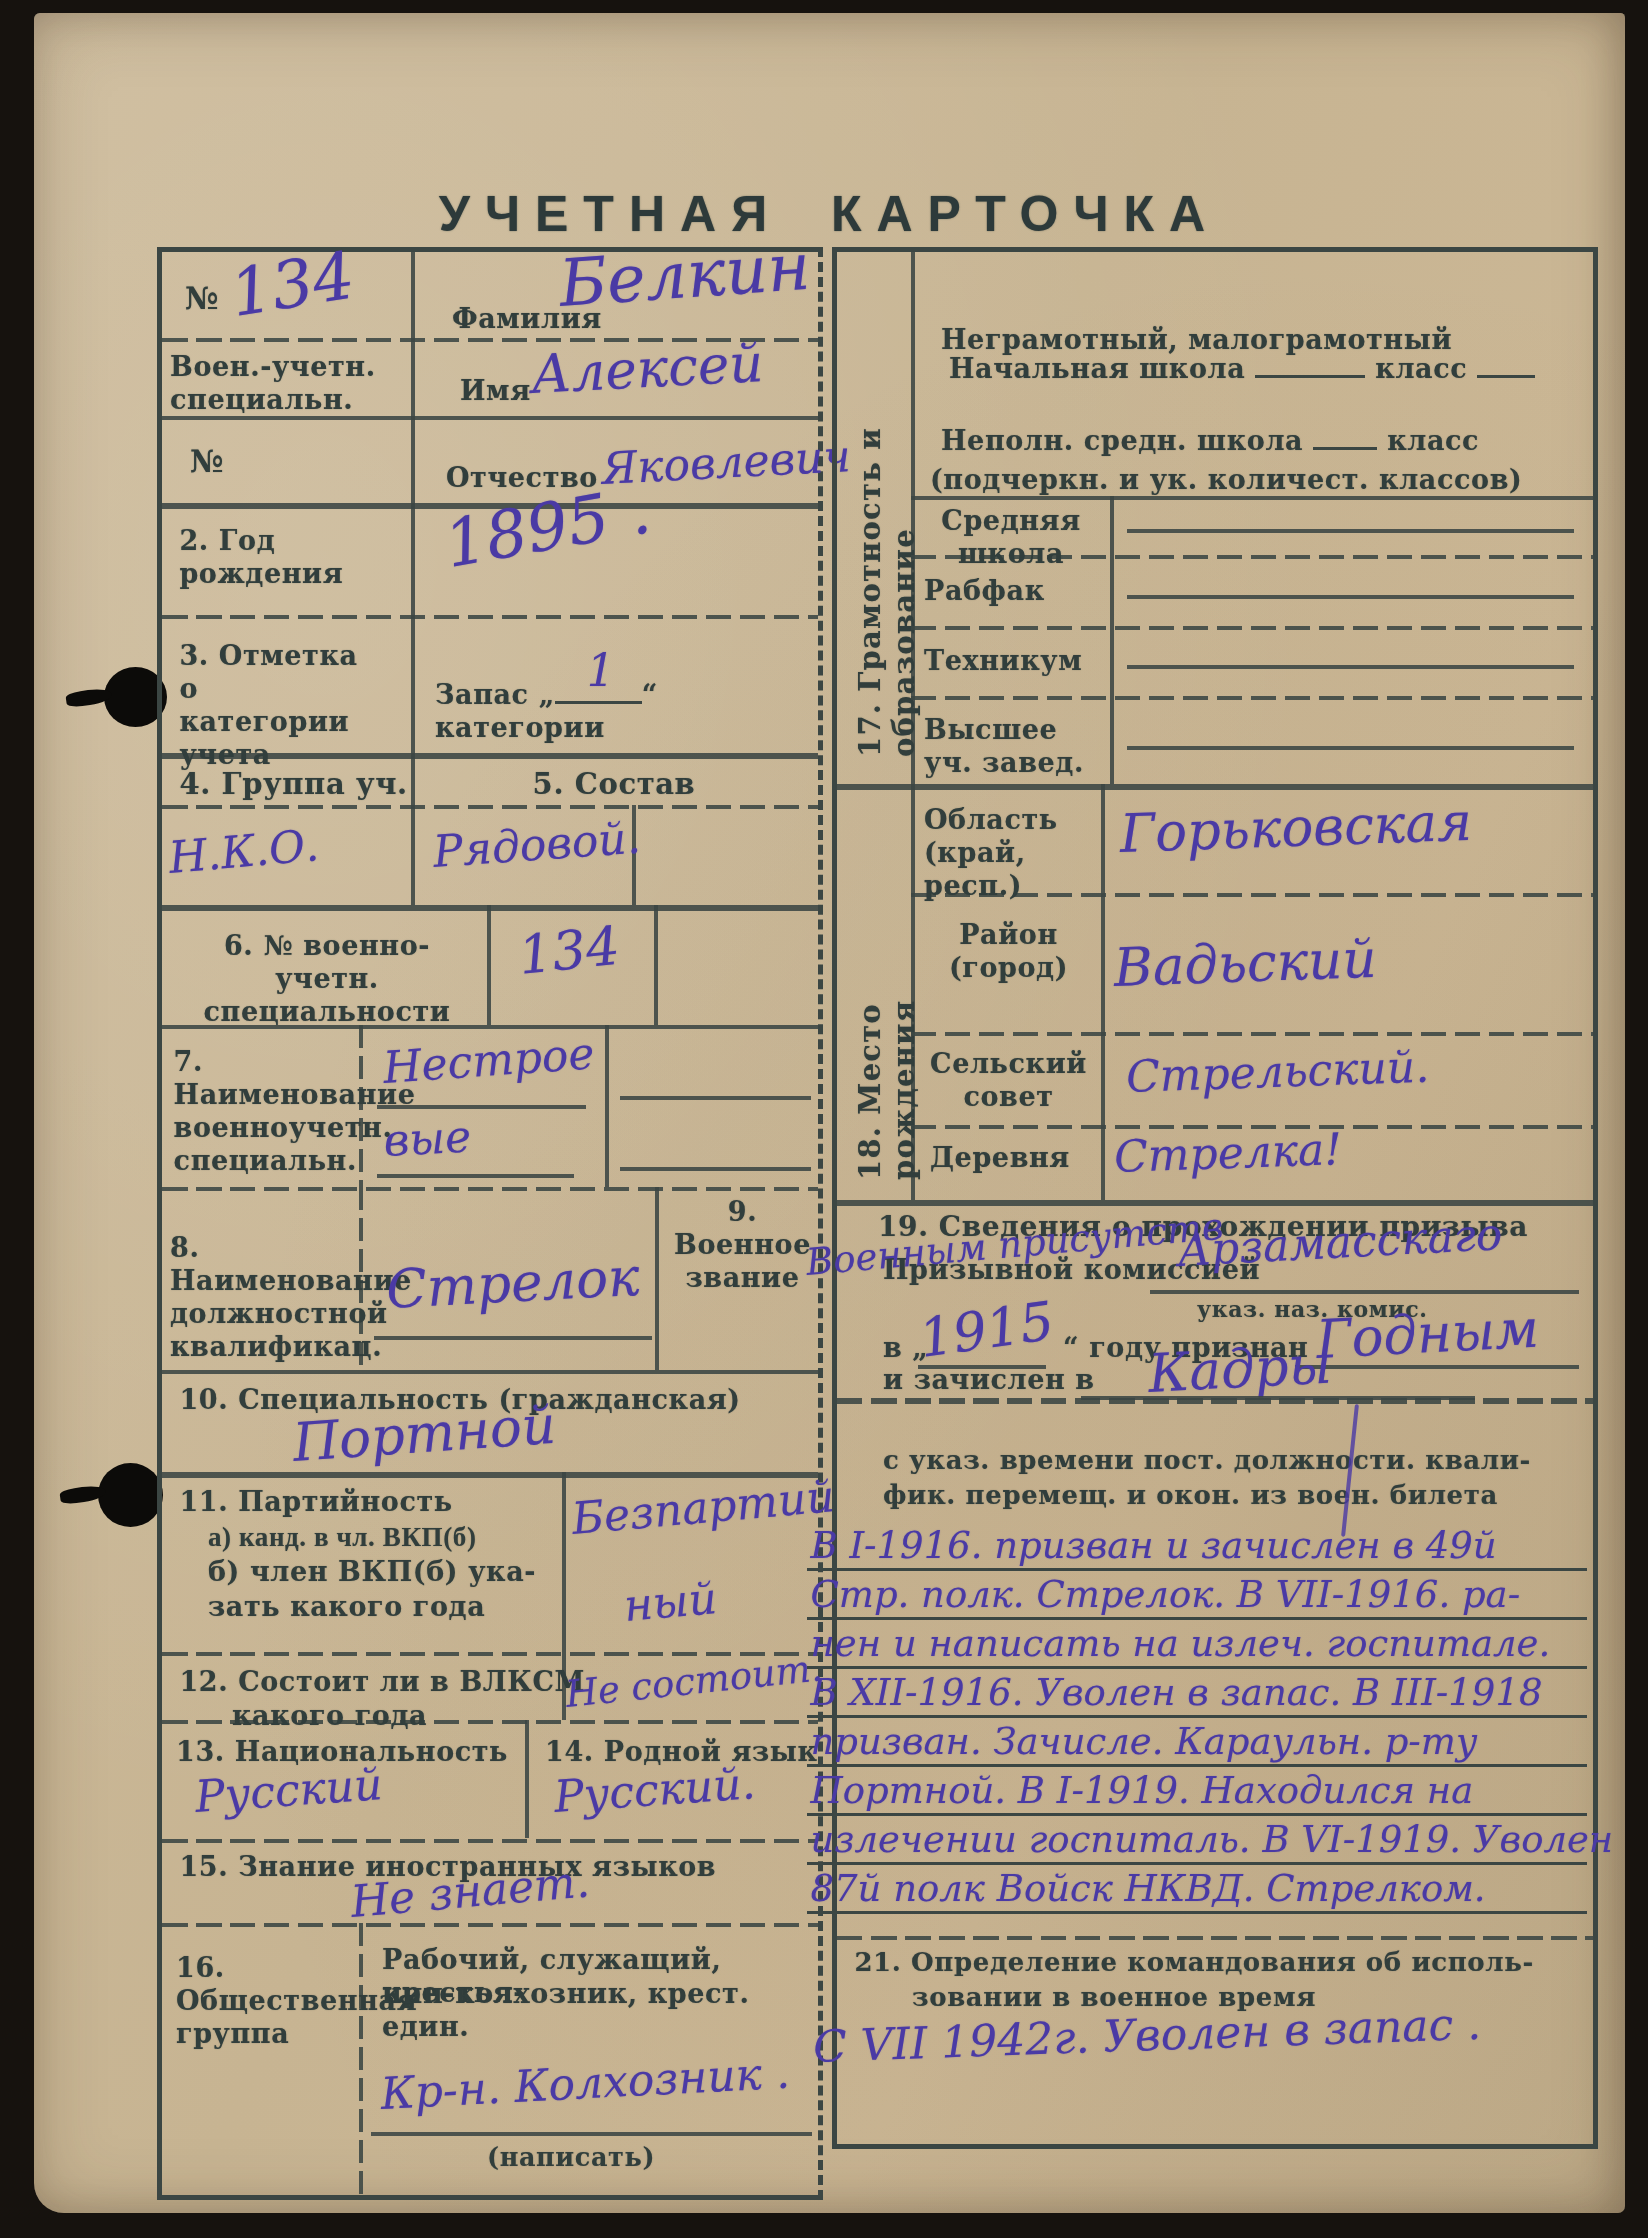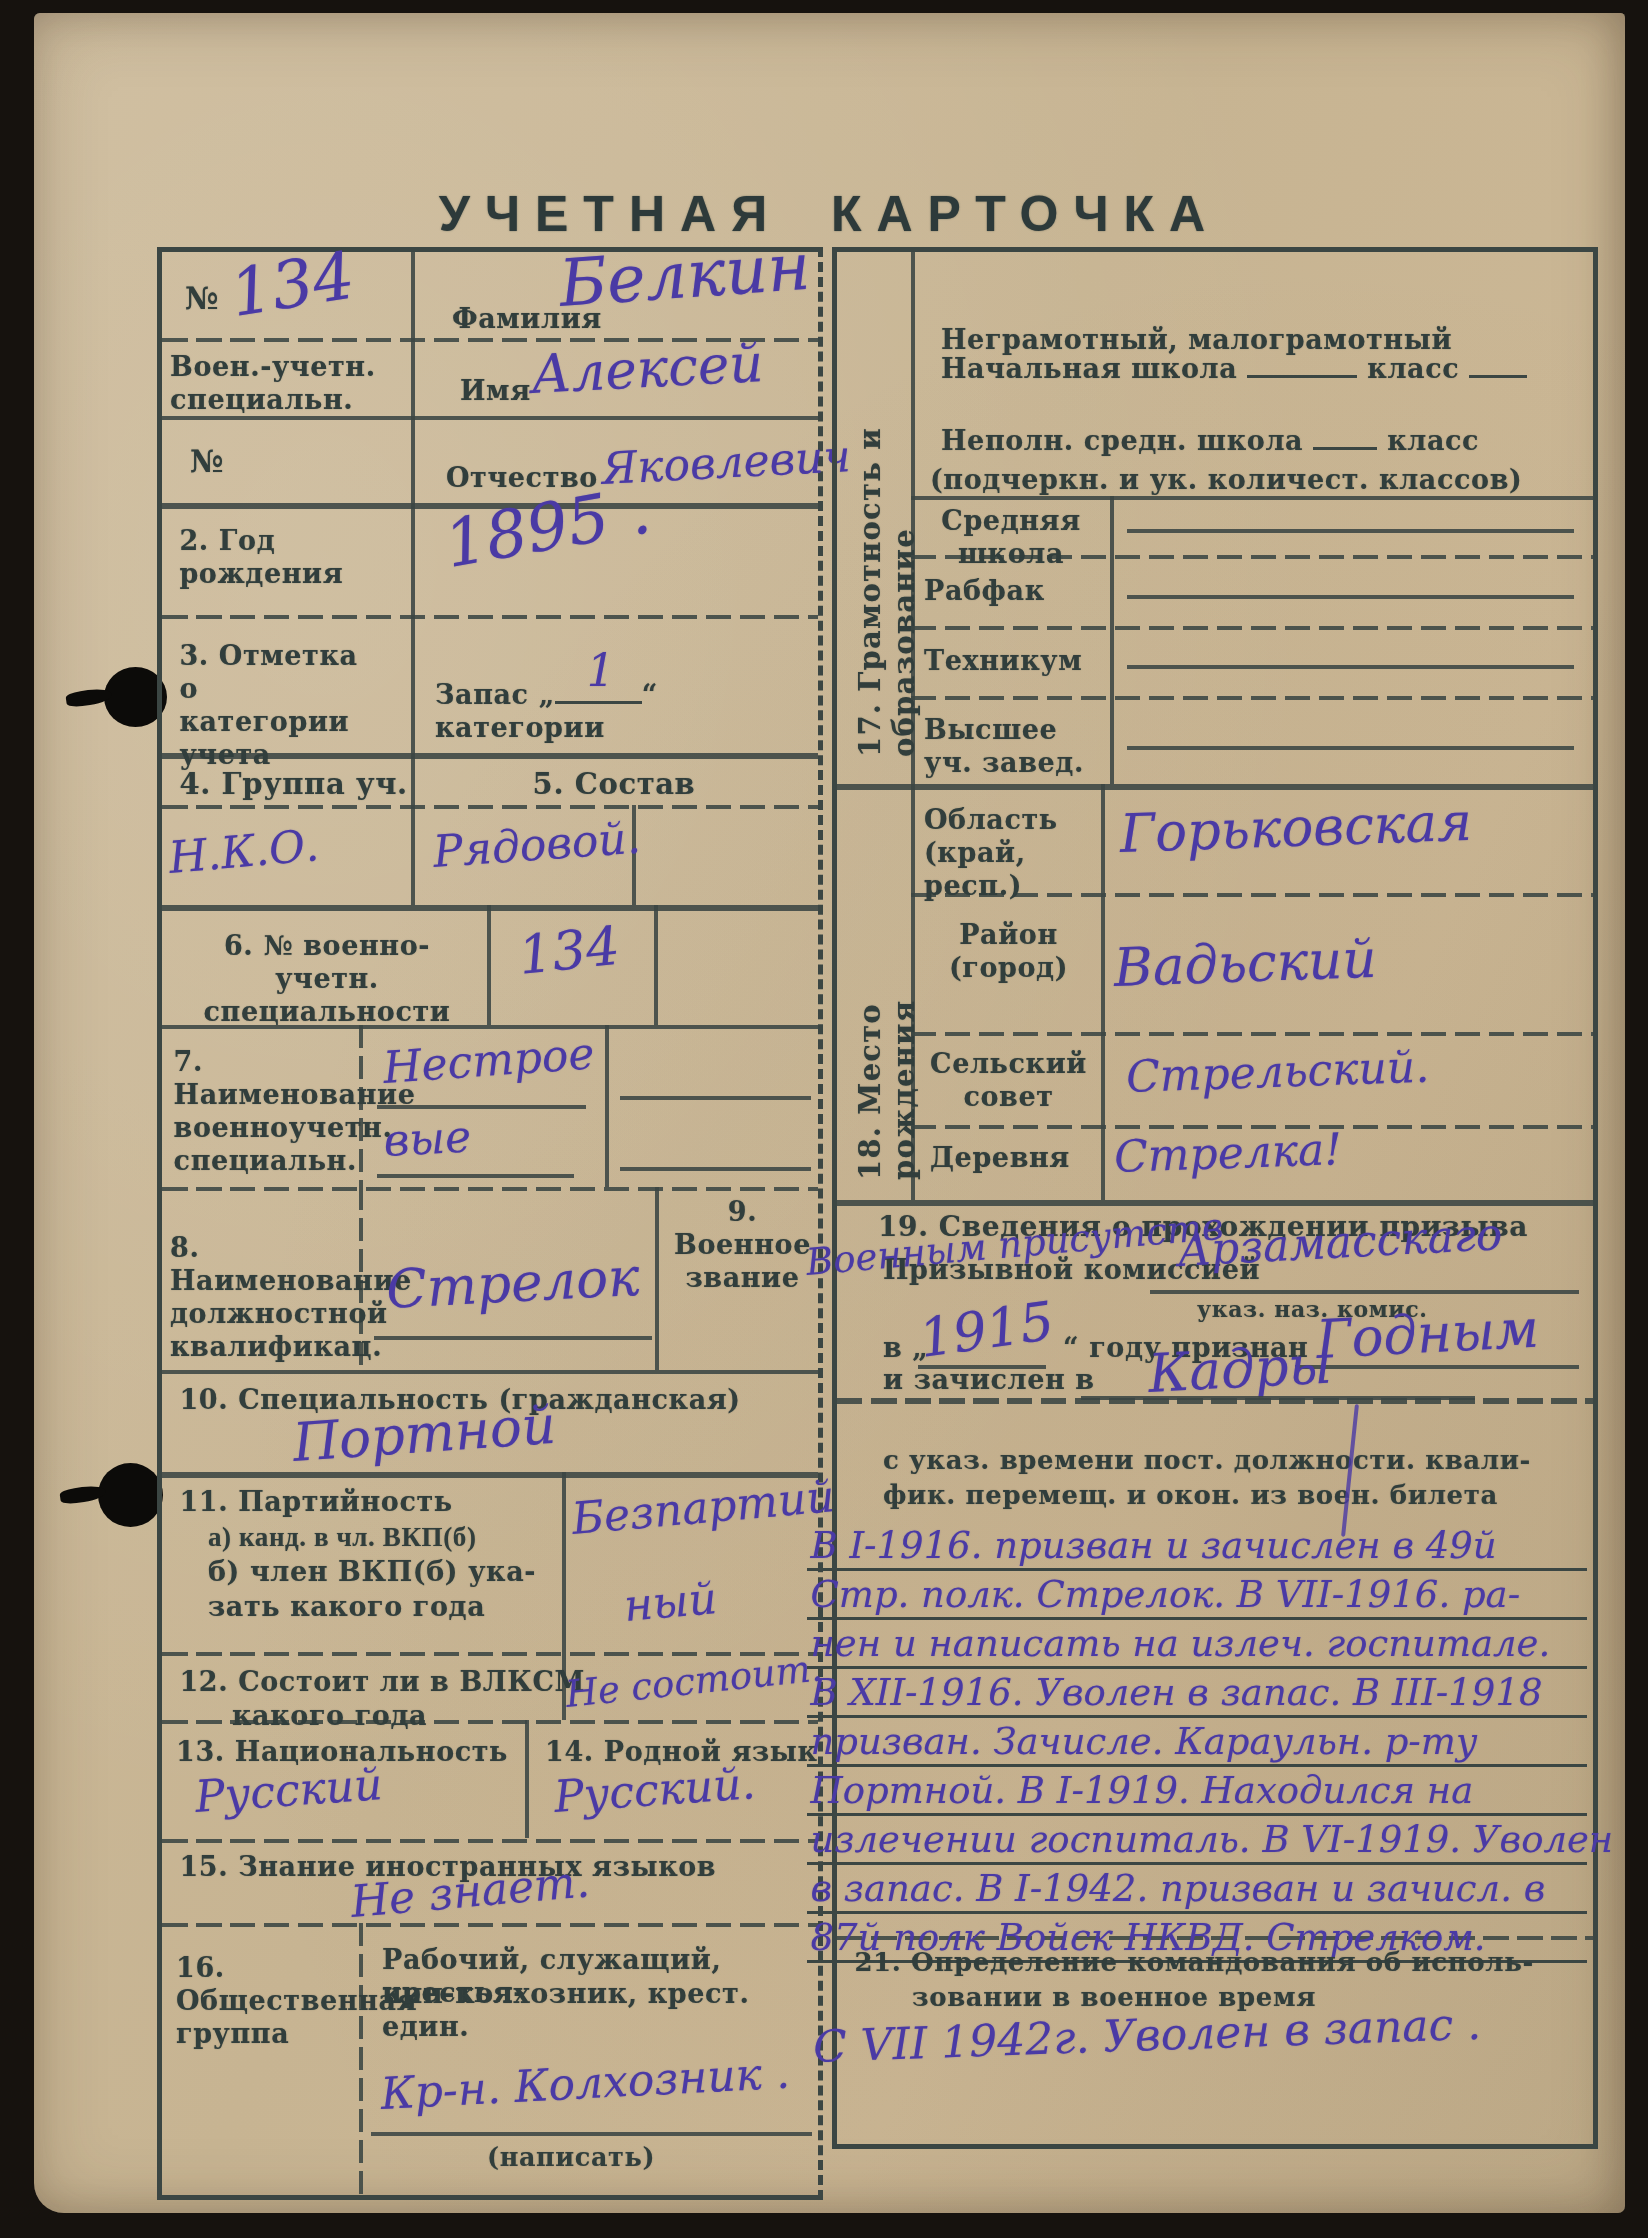--- a/index.html
+++ b/index.html
@@ -163,21 +163,21 @@
   <div class="rtable">
 
    <div class="hl thick" style="left:0;top:532px;width:756px;"></div>
    <div class="hl thick" style="left:0;top:948px;width:756px;"></div>
    <div class="hl thick dash" style="left:0;top:1146px;width:756px;"></div>
    <div class="hl dash" style="left:0;top:1684px;width:756px;"></div>
    <div class="vl" style="left:74px;top:0;height:948px;"></div>
 
    <div class="vlabel" style="left:16px;top:41px;height:464px;">17. Грамотность и образование</div>
    <div class="plabel" style="left:104px;top:28px;margin-top:44px;">Неграмотный, малограмотный</div>
-   <div class="plabel" style="left:104px;top:100px;">
+   <div class="plabel" style="left:112px;top:100px;">
      <span>Начальная школа</span> <span class="rule" style="width:110px;"></span> <span>класс</span> <span class="rule" style="width:58px;"></span>
    </div>
    <div class="plabel" style="left:104px;top:172px;">
      <span>Неполн. средн. школа</span> <span class="rule" style="width:64px;"></span> <span>класс</span>
    </div>
    <div class="plabel" style="left:93px;top:212px;">(подчеркн. и ук. количест. классов)</div>
 
    <div class="hl" style="left:74px;top:244px;width:682px;"></div>
    <div class="hl dash" style="left:74px;top:303px;width:682px;"></div>
    <div class="hl dash" style="left:74px;top:374px;width:682px;"></div>
@@ -241,23 +241,20 @@
      <div class="svc-line">
             <span class="hw hw-sm">призван. Зачисле. Караульн. р-ту</span>
           </div>
      <div class="svc-line">
             <span class="hw hw-sm">Портной. В I-1919. Находился на</span>
           </div>
      <div class="svc-line">
             <span class="hw hw-sm">излечении госпиталь. В VI-1919. Уволен</span>
           </div>
      <div class="svc-line">
-            <span class="hw hw-sm">в запас. В I-1942. призван и зачисл. в</span>
-          </div>
-     <div class="svc-line">
             <span class="hw hw-sm">87й полк Войск НКВД. Стрелком.</span>
           </div>
    </div>
 
    <div class="plabel" style="left:17.4px;top:1695px;font-size:26px;">21. Определение командования об исполь-</div>
    <div class="plabel" style="left:75px;top:1730px;font-size:26px;">зовании в военное время</div>
    <div class="hw hw-md" style="left:-23px;top:1769px;transform:rotate(-2deg);">С VII 1942г. Уволен в запас .</div>
   </div>
 
  </div>

